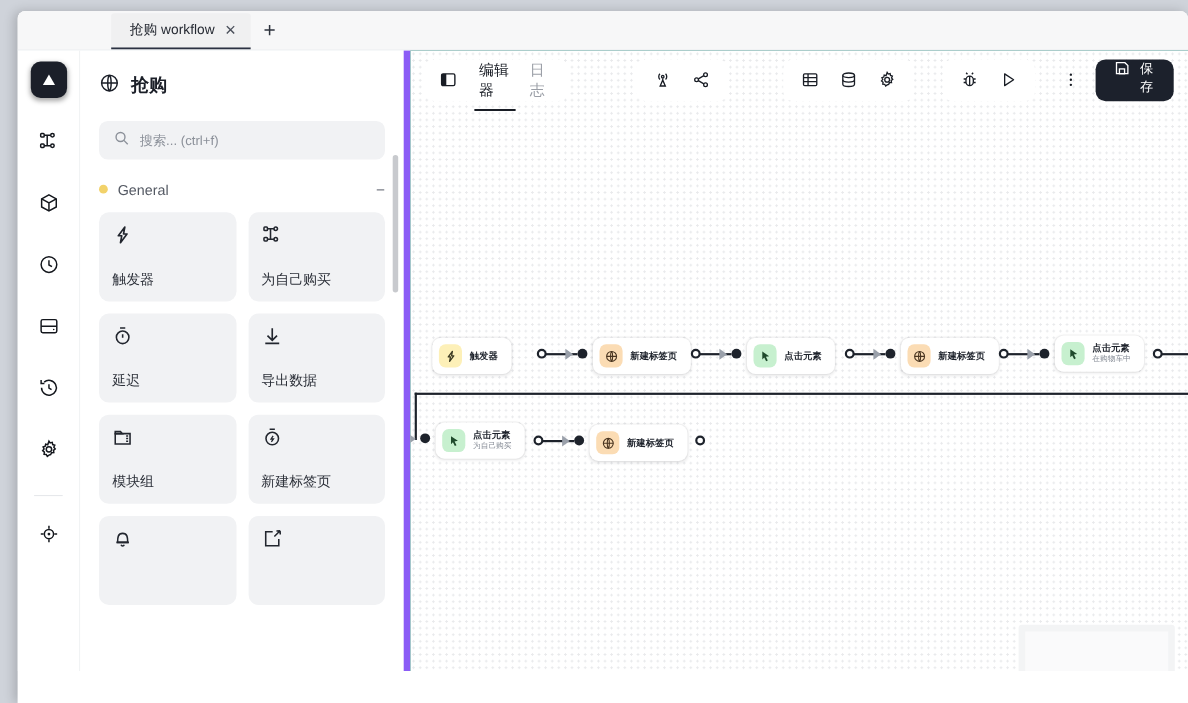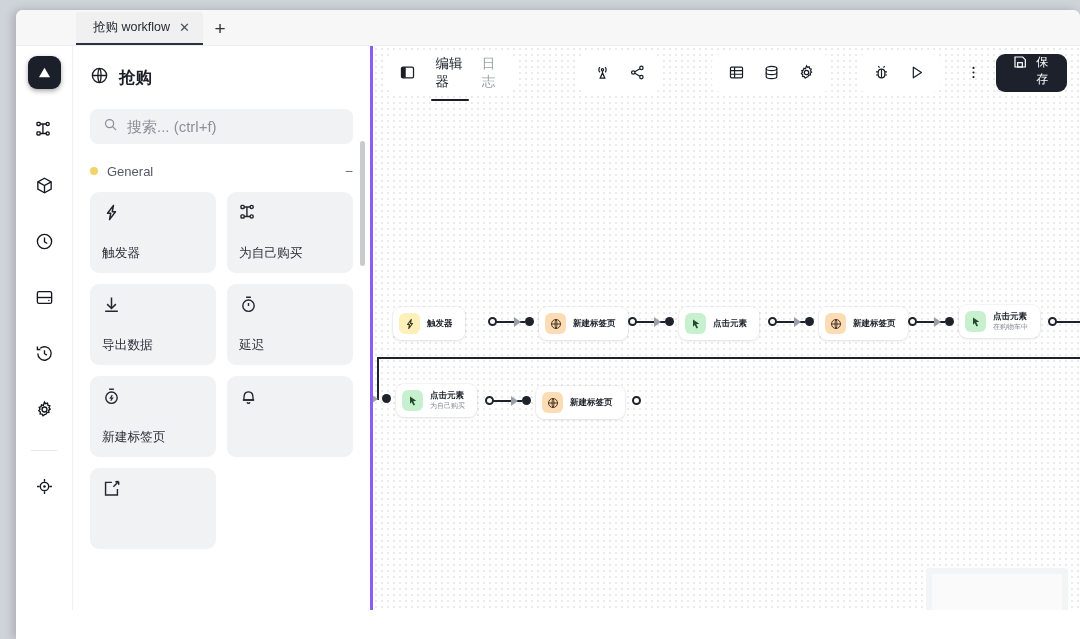--- a/index.html
+++ b/index.html
@@ -33,21 +33,21 @@
   .winbtns { position: absolute; right: 0; top: 0; height: 29px; display: flex; }
   .winbtn {
     width: 41px; height: 29px; display: flex; align-items: center; justify-content: center;
     color: #cfd5e0;
   }
 
   
   .tabstrip {
     height: 36px; background: #f7f7f8;
     display: flex; align-items: flex-end;
-    padding-left: 60px;
+    padding-left: 85px;
     border-bottom: 1px solid #eceef0;
   }
   .tab {
     height: 33px; display: flex; align-items: center; gap: 9px;
     padding: 0 13px 0 17px;
     background: #f0f0f1;
     border-bottom: 2px solid #2b3142;
     font-size: 12.5px; color: #262a33;
     border-radius: 3px 3px 0 0;
   }
@@ -83,37 +83,37 @@
   }
   .rail-item.active::after {
     content: ""; position: absolute; right: -17px; top: 6px;
     width: 3px; height: 28px; background: #14171d; border-radius: 2px;
   }
   .rail-div { width: 26px; height: 1px; background: #e6e8eb; margin: 3px 0 17px; }
 
   
   .panel {
     width: 300px; flex: 0 0 300px;
-    background: #fff; border-right: 3px solid #8b5cf6;
+    background: #fff; border-right: 6px solid #8b5cf6;
     position: relative; padding: 0 17px;
     overflow: hidden;
   }
   .panel-title {
     display: flex; align-items: center; gap: 10px;
     margin-top: 20px; margin-bottom: 20px;
     font-size: 16.5px; font-weight: bold; color: #1b1f28;
   }
   .search {
     height: 35px; background: #f1f2f4; border-radius: 8px;
     display: flex; align-items: center; gap: 9px; padding: 0 13px;
     margin-bottom: 19px;
   }
   .search input {
     border: none; background: transparent; outline: none;
-    font-family: inherit; font-size: 15px; color: #43474f; width: 100%;
+    font-family: inherit; font-size: 12px; color: #43474f; width: 100%;
   }
   .search input::placeholder { color: #8b9099; }
   .grp {
     display: flex; align-items: center; gap: 9px;
     font-size: 13px; color: #545963; margin-bottom: 13px; margin-top: 16px;
   }
   .grp .dot { width: 8px; height: 8px; border-radius: 50%; background: #f2d26a; }
   .grp .minus { margin-left: auto; color: #6c717b; font-size: 14px; }
   .cards { display: grid; grid-template-columns: 1fr 1fr; gap: 11px; }
   .card {
@@ -340,34 +340,44 @@
                 <rect x="2.5" y="15" width="4" height="4" rx="1"></rect>
               <circle cx="16" cy="5" r="2"></circle>
                 <circle cx="16" cy="17" r="2"></circle>
                 <path d="M6.5 5h7.5M6.5 17h7.5M10 5v12"></path>
             </svg>
           </span>
           <span class="cl">为自己购买</span>
         </div>
         <div class="card">
           <span>
-            <svg width="19" height="19" viewBox="0 0 24 24" fill="none" stroke="currentColor" stroke-width="1.9">
-              <path d="M12 3v13M6.5 11.5 12 17l5.5-5.5M4 20.5h16"></path>
-            </svg>
-          </span>
-          <span class="cl">导出数据</span>
-        </div>
-        <div class="card">
-          <span>
             <svg width="19" height="19" viewBox="0 0 24 24" fill="none" stroke="currentColor" stroke-width="1.8">
               <circle cx="12" cy="13.5" r="7.2"></circle>
                 <path d="M9 2.8h6M12 10v4"></path>
             </svg>
           </span>
           <span class="cl">延迟</span>
+        </div>
+        <div class="card">
+          <span>
+            <svg width="19" height="19" viewBox="0 0 24 24" fill="none" stroke="currentColor" stroke-width="1.9">
+              <path d="M12 3v13M6.5 11.5 12 17l5.5-5.5M4 20.5h16"></path>
+            </svg>
+          </span>
+          <span class="cl">导出数据</span>
+        </div>
+        <div class="card">
+          <span>
+            <svg width="19" height="19" viewBox="0 0 24 24" fill="none" stroke="currentColor" stroke-width="1.8">
+              <path d="M3.5 5.5h6l2 2.3h-8z"></path>
+                <path d="M3.5 7.8h17v12h-17z"></path>
+                <path d="M16 10.5h2.3M16 13.5h2.3M16 16.5h2.3"></path>
+            </svg>
+          </span>
+          <span class="cl">模块组</span>
         </div>
         <div class="card">
           <span>
             <svg width="19" height="19" viewBox="0 0 24 24" fill="none" stroke="currentColor" stroke-width="1.8">
               <circle cx="12" cy="13.5" r="7.2"></circle>
                 <path d="M9 2.8h6"></path>
                 <path d="M13 10.3 10.6 14h2.8l-2.4 3.4" stroke-width="1.5"></path>
             </svg>
           </span>
           <span class="cl">新建标签页</span>

